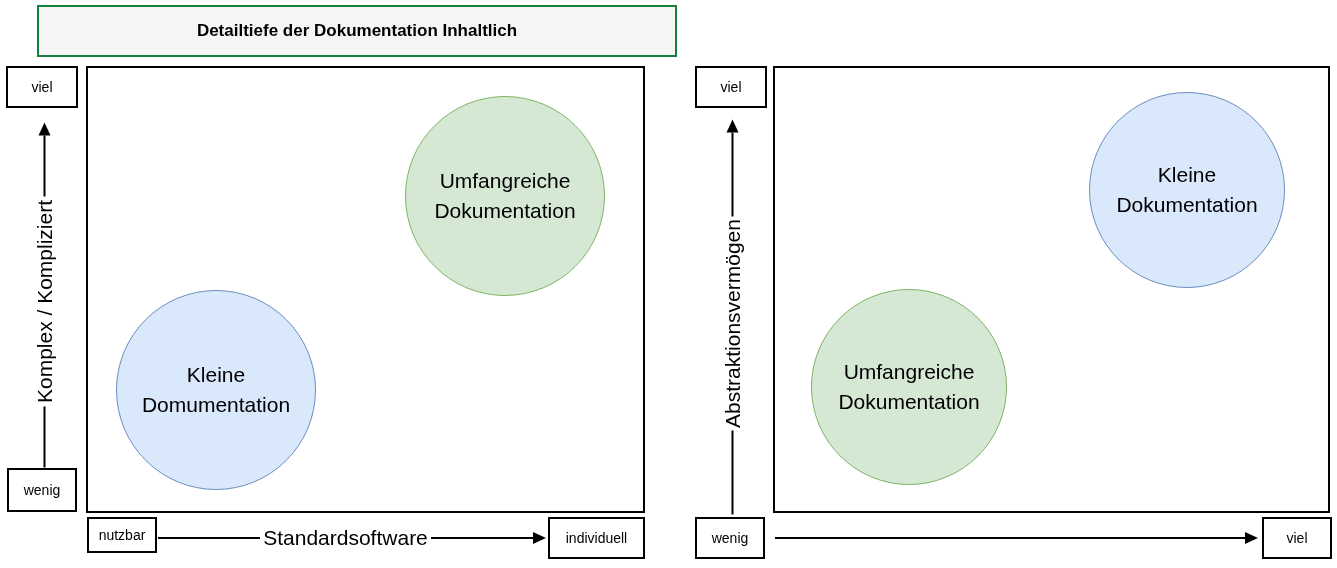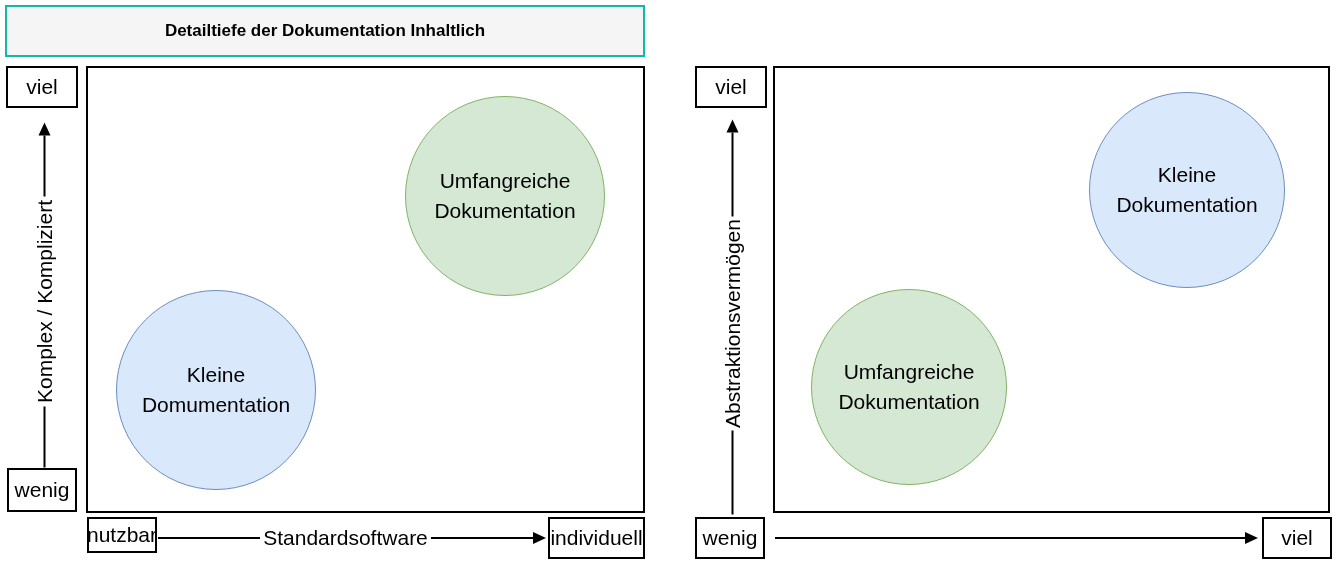--- a/index.html
+++ b/index.html
@@ -2,31 +2,31 @@
 <html><head>
 <meta charset="utf-8">
 <style>
   * { margin:0; padding:0; box-sizing:border-box; }
   html,body { background:#ffffff; }
   body { font-family:"Liberation Sans", sans-serif; color:#000; }
   .canvas { position:relative; width:1337px; height:568px; background:#fff; overflow:hidden; }
 
   .title-bar {
     position:absolute; height:52px;
-    background:#f5f5f5; border:2px solid #14b8a6;
+    background:#f5f5f5; border:2px solid #15803d;
     display:flex; align-items:center; justify-content:center;
-    font-size:17px; font-weight:bold; color:#000;
+    font-size:17px; font-weight:bold; color:#000;margin-left:32px;
   }
 
   .plot-box { position:absolute; background:#fff; border:2px solid #000; }
 
   .small-box {
     position:absolute; background:#fff; border:2px solid #000;
     display:flex; align-items:center; justify-content:center;
-    font-size:21px; color:#000; white-space:nowrap;
+    font-size:14px; color:#000; white-space:nowrap;
   }
 
   .axis-row { position:absolute; display:flex; align-items:center; }
   .axis-line { flex:1; height:0; border-top:2px solid #000; }
   .axis-text { padding:0 3px; font-size:21px; white-space:nowrap; color:#000; }
   .arrow-head {
     width:0; height:0;
     border-left:13px solid #000;
     border-top:6px solid transparent;
     border-bottom:6px solid transparent;

